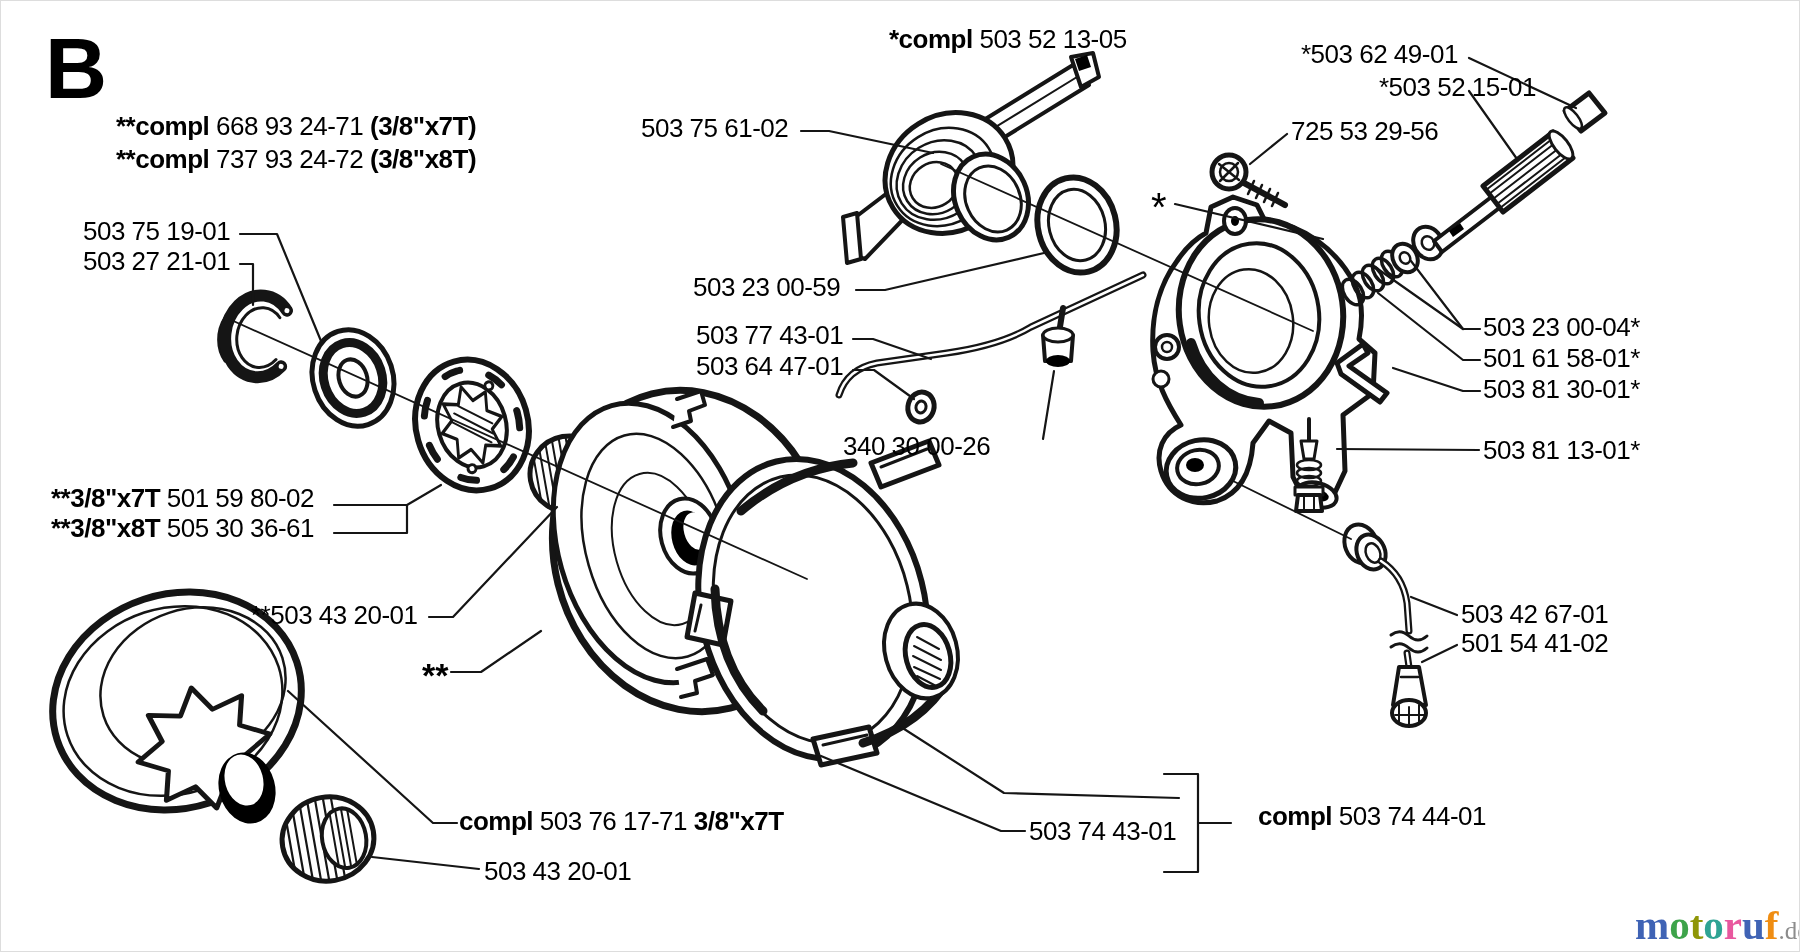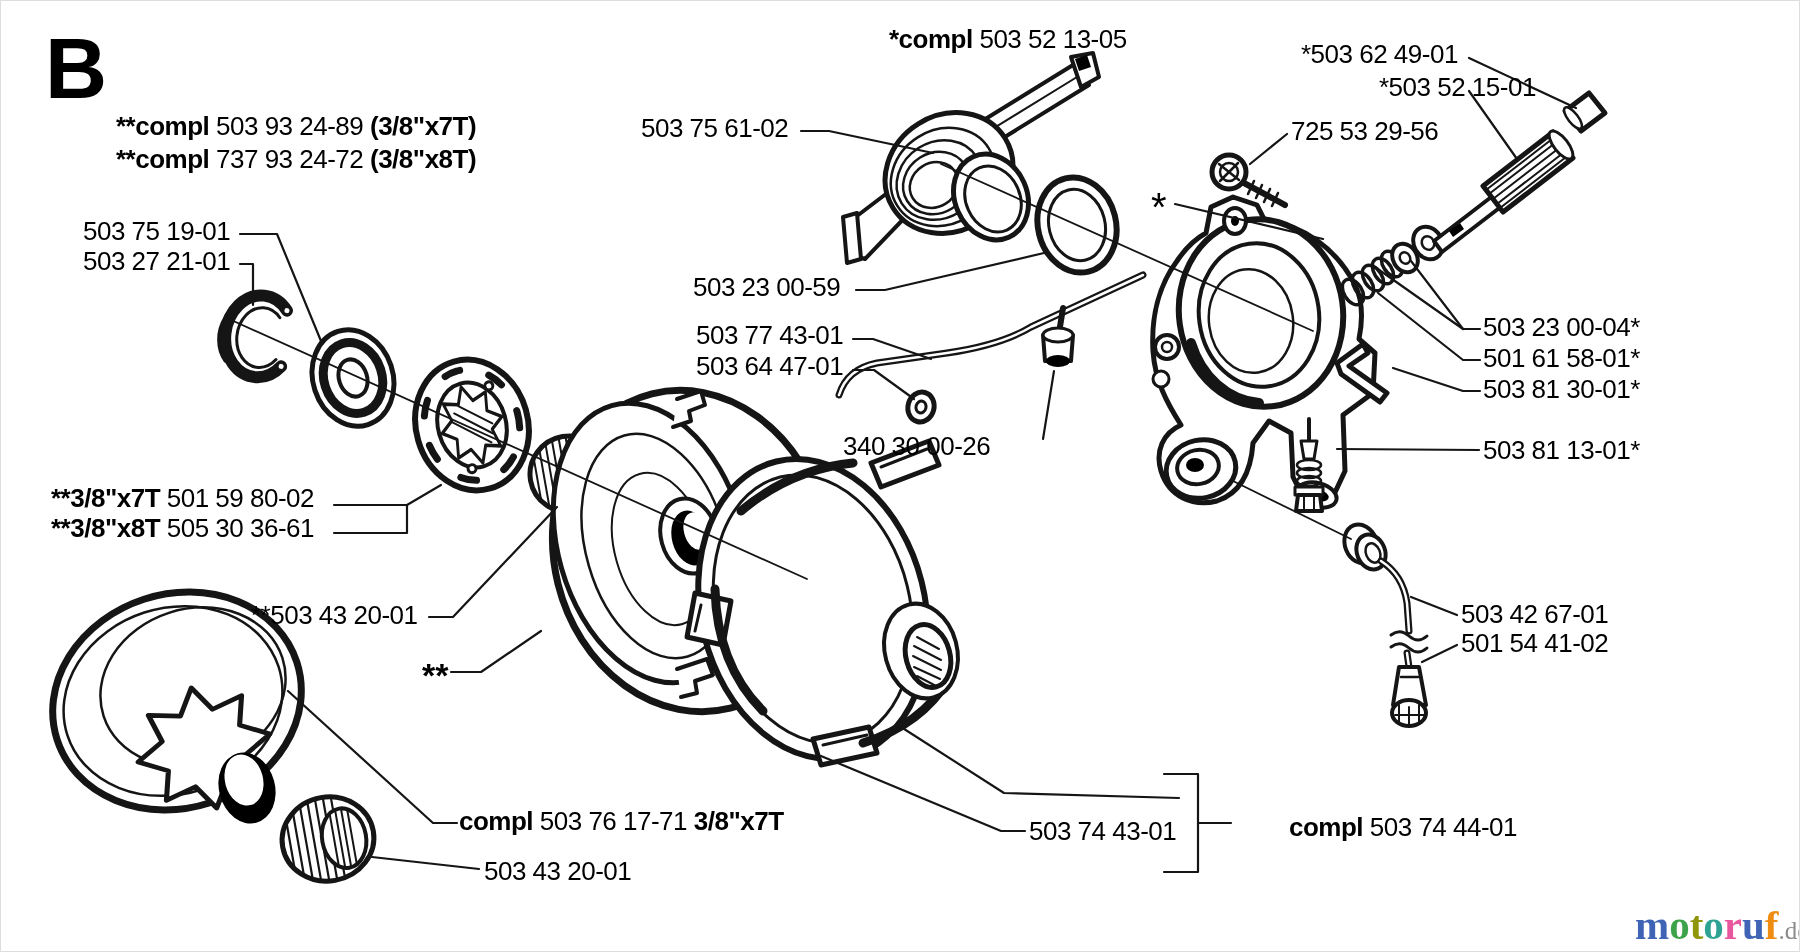--- a/index.html
+++ b/index.html
@@ -30,21 +30,21 @@
   #l-springclip{left:1482px;top:375px;}
   #l-adjuster{left:1482px;top:436px;text-align:right;}
   #l-oilhose{left:1460px;top:600px;}
   #l-oilfilter{left:1460px;top:629px;}
   #l-rim7t{left:50px;top:484px;}
   #l-rim8t{left:50px;top:514px;}
   #l-bearingtop{left:250px;top:601px;}
   #l-compldrum{left:458px;top:807px;}
   #l-bearingbot{left:483px;top:857px;}
   #l-clutch{left:1028px;top:817px;}
-  #l-complclutch{left:1288px;top:802px;margin-top:11px;}
+  #l-complclutch{left:1257px;top:802px;}
   
   #wm{position:absolute;left:1634px;top:900px;font-family:"Liberation Serif",serif;
       font-weight:bold;font-size:41px;white-space:nowrap;}
   #wm .de{font-size:25px;font-weight:normal;}
 </style>
 </head>
 <body>
 
 <div id="page">
 
@@ -328,21 +328,21 @@
     <g stroke-width="1.8">
       <line x1="228" y1="318" x2="806" y2="578"></line>
       <line x1="940" y1="163" x2="1312" y2="330"></line>
       <line x1="1232" y1="480" x2="1350" y2="538"></line>
     </g>
   </g>
 </svg>
 
   <div class="sec">B</div>
 
-  <div class="lbl" id="l-compl7t"><span class="b">**compl </span><span>503 93 24-89 </span><span class="b">(3/8"x7T)</span></div>
+  <div class="lbl" id="l-compl7t"><span class="b">**compl </span><span>668 93 24-71 </span><span class="b">(3/8"x7T)</span></div>
   <div class="lbl" id="l-compl8t"><span class="b">**compl </span><span>737 93 24-72 </span><span class="b">(3/8"x8T)</span></div>
   <div class="lbl" id="l-washer">503 75 19-01</div>
   <div class="lbl" id="l-circlip">503 27 21-01</div>
   <div class="lbl" id="l-complpump"><span class="b">*compl </span><span>503 52 13-05</span></div>
   <div class="lbl" id="l-worm">503 75 61-02</div>
   <div class="lbl" id="l-oring">503 23 00-59</div>
   <div class="lbl" id="l-oilline">503 77 43-01</div>
   <div class="lbl" id="l-clamp">503 64 47-01</div>
   <div class="lbl" id="l-banjo">340 30 00-26</div>
   <div class="star1">*</div>

